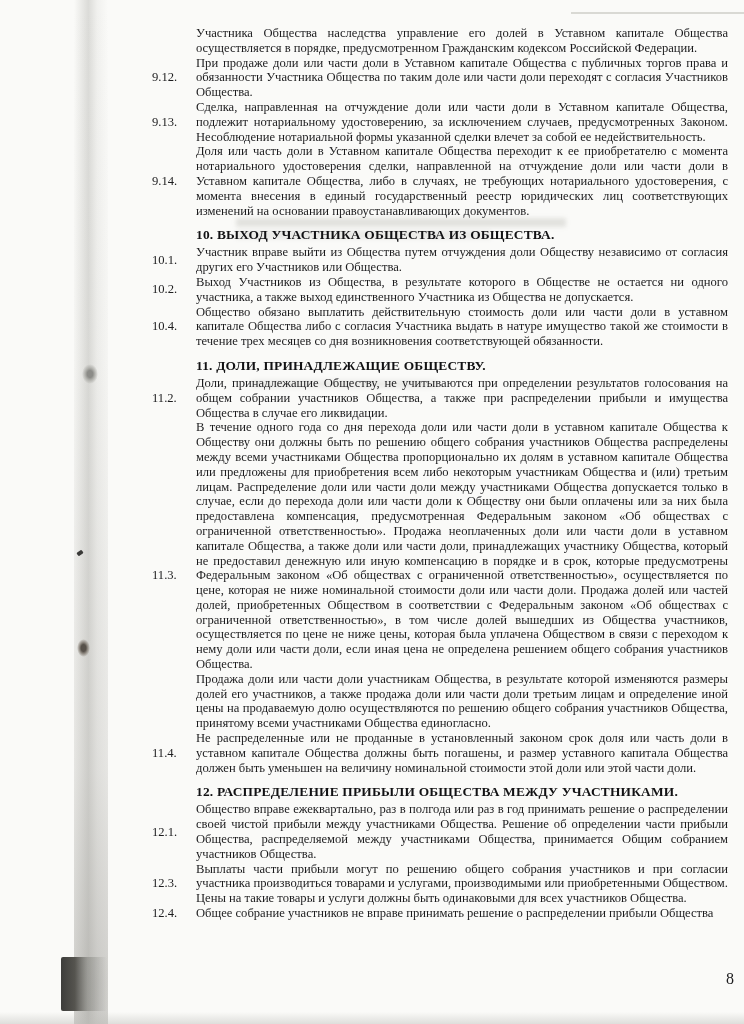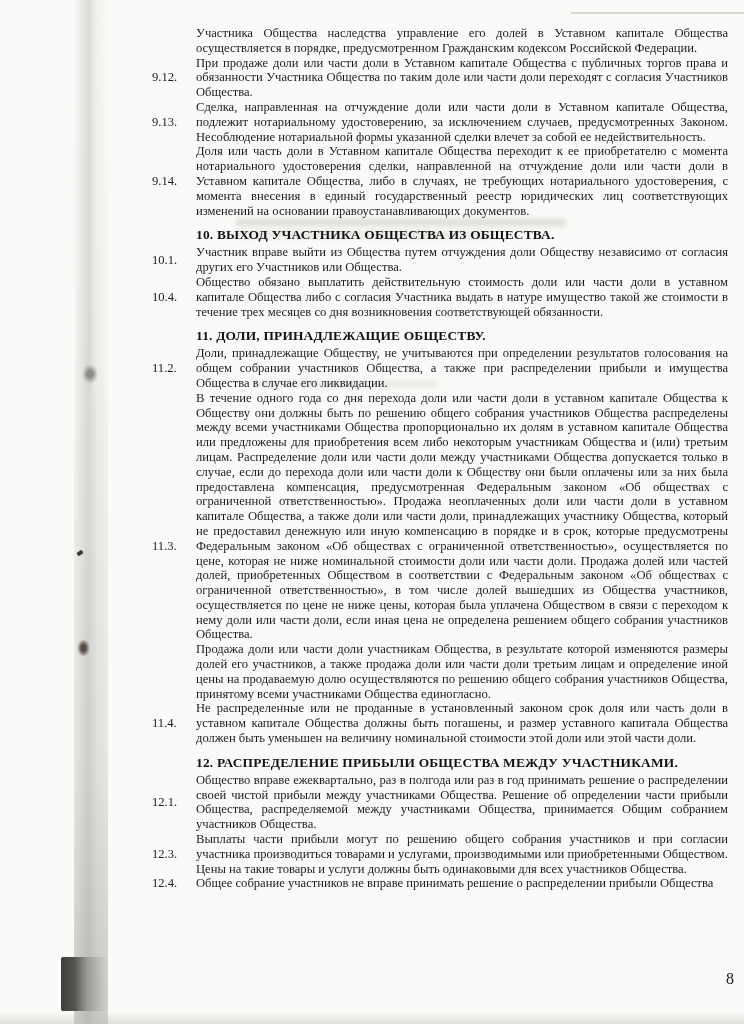--- a/index.html
+++ b/index.html
@@ -104,20 +104,24 @@
       <div class="txt">Доля или часть доли в Уставном капитале Общества переходит к ее приобретателю с момента нотариального удостоверения сделки, направленной на отчуждение доли или части доли в Уставном капитале Общества, либо в случаях, не требующих нотариального удостоверения, с момента внесения в единый государственный реестр юридических лиц соответствующих изменений на основании правоустанавливающих документов.</div>
     </div>
 
     <h2 class="heading">10. ВЫХОД УЧАСТНИКА ОБЩЕСТВА ИЗ ОБЩЕСТВА.</h2>
 
     <div class="clause">
       <span class="num">10.1.</span>
       <div class="txt">Участник вправе выйти из Общества путем отчуждения доли Обществу независимо от согласия других его Участников или Общества.</div>
     </div>
     <div class="clause">
+      <span class="num">10.2.</span>
+      <div class="txt">Выход Участников из Общества, в результате которого в Обществе не остается ни одного участника, а также выход единственного Участника из Общества не допускается.</div>
+    </div>
+    <div class="clause">
       <span class="num">10.4.</span>
       <div class="txt">Общество обязано выплатить действительную стоимость доли или части доли в уставном капитале Общества либо с согласия Участника выдать в натуре имущество такой же стоимости в течение трех месяцев со дня возникновения соответствующей обязанности.</div>
     </div>
 
     <h2 class="heading">11. ДОЛИ, ПРИНАДЛЕЖАЩИЕ ОБЩЕСТВУ.</h2>
 
     <div class="clause">
       <span class="num">11.2.</span>
       <div class="txt">Доли, принадлежащие Обществу, не учитываются  при определении результатов голосования на общем собрании участников Общества, а также при распределении прибыли и имущества Общества в случае его ликвидации.</div>
     </div>

